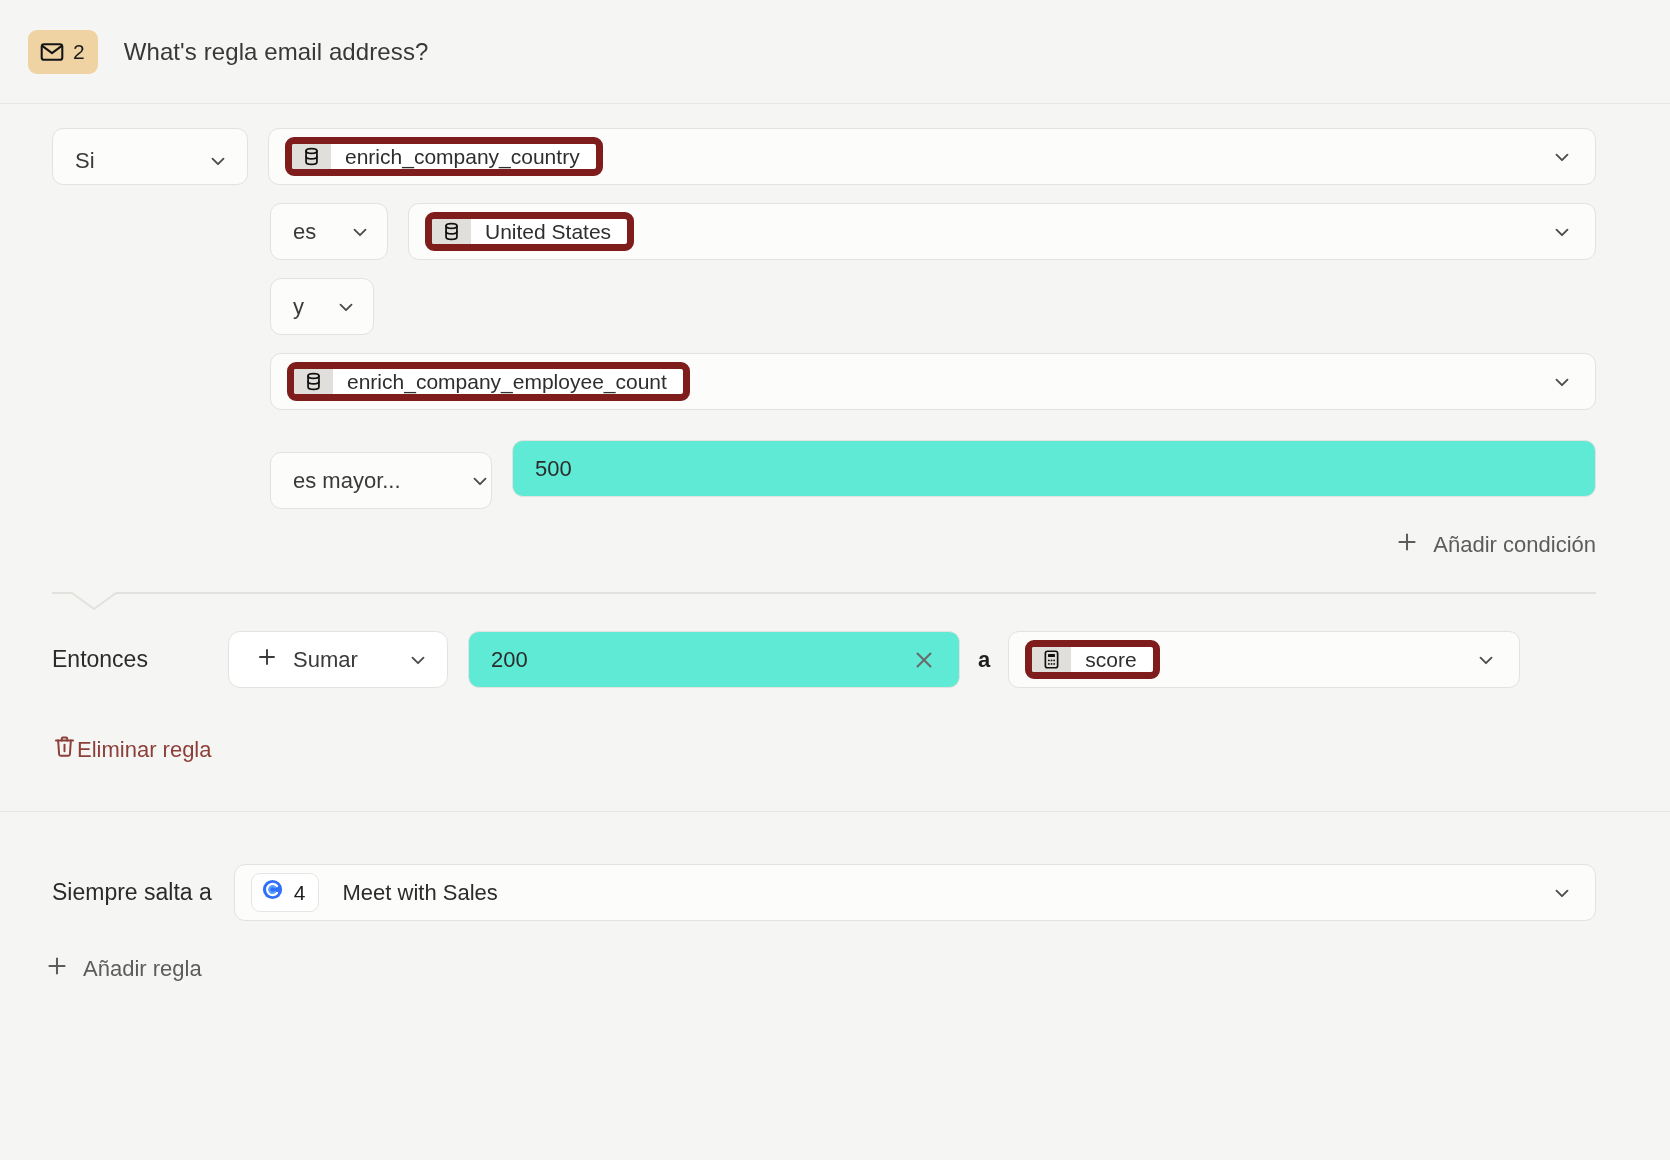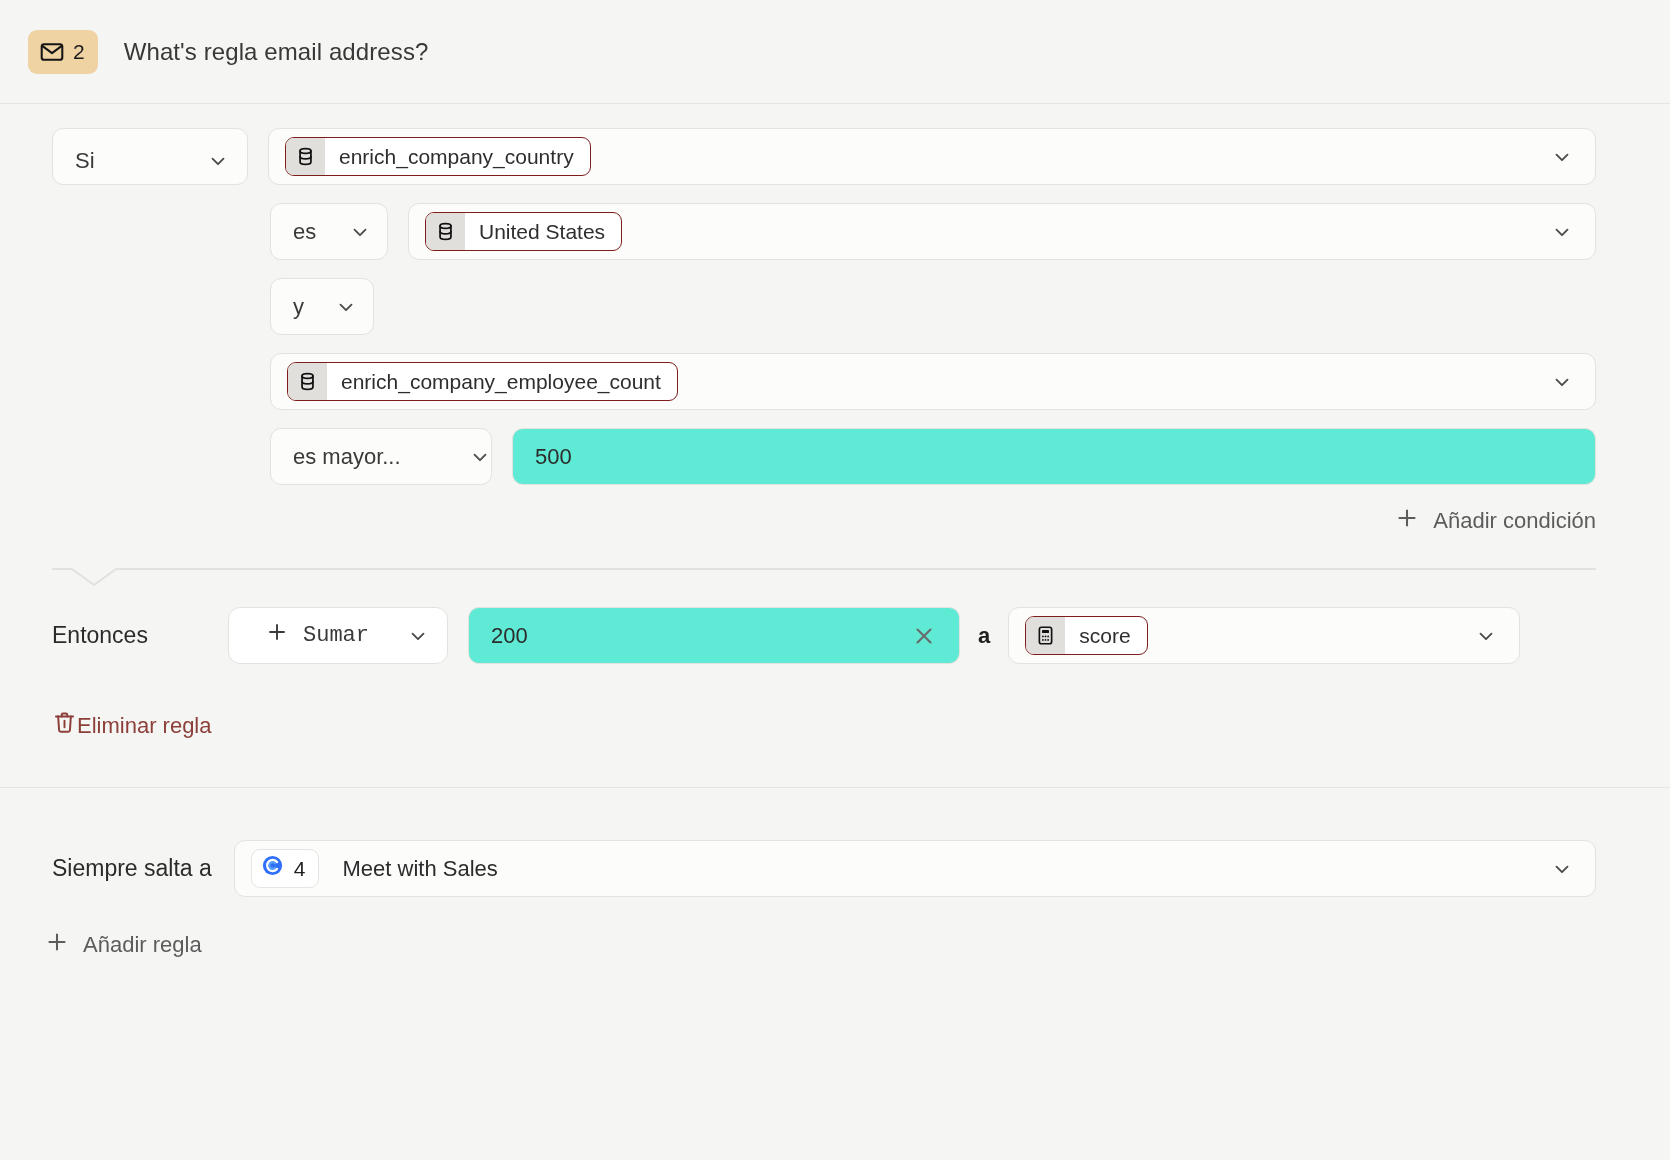--- a/index.html
+++ b/index.html
@@ -86,21 +86,21 @@
   .wide {
     flex: 1;
     min-width: 0;
     padding: 0 22px 0 16px;
     justify-content: space-between;
   }
   .pill {
     display: inline-flex;
     align-items: center;
     background: #ffffff;
-    border: 1px solid #7f1d1d;
+    border: 7px solid #7f1d1d;
     border-radius: 9px;
     height: 39px;
     overflow: hidden;
     max-width: 100%;
   }
   .pill-ico {
     width: 39px; height: 39px;
     background: #e0dfdb;
     display: flex;
     align-items: center;
@@ -115,21 +115,21 @@
     white-space: nowrap;
     overflow: hidden;
     text-overflow: ellipsis;
   }
 
   .indent { margin-left: 218px; }
 
   
   .op-sm { width: 118px; padding: 0 16px 0 22px; gap: 10px; }
   .op-y  { width: 104px; padding: 0 16px 0 22px; gap: 10px; }
-  .op-gt { width: 222px; padding: 0 0 0 22px; gap: 10px; }
+  .op-gt { width: 222px; padding: 0 0 0 22px; gap: 10px; margin-top: 24px; }
 
   .txtinput {
     flex: 1;
     min-width: 0;
     padding: 0 22px;
     font-size: 22px;
     color: #2c2c2c;
     background: #5eead4;
   }
   .txtinput.with-clear { justify-content: space-between; }
@@ -180,25 +180,25 @@
     flex: none;
   }
   .btn-white {
     background: #ffffff;
     border: 1px solid #e3e2de;
     border-radius: 12px;
     height: 57px;
     display: flex;
     align-items: center;
     gap: 14px;
-    padding: 0 18px 0 36px;
+    padding: 0 18px 0 26px;
     font-size: 22px;
     color: #3a3a3a;
     cursor: pointer;
-    font-family: Liberation Mono, monospace;
+    font-family: Liberation Sans, sans-serif;
   }
   .clear-x { width: 26px; height: 26px; flex: none; cursor: pointer; }
   .a-word {
     font-size: 22px;
     color: #1f1f1f;
     font-weight: 700;
     margin: 0 18px;
     flex: none;
   }
 

